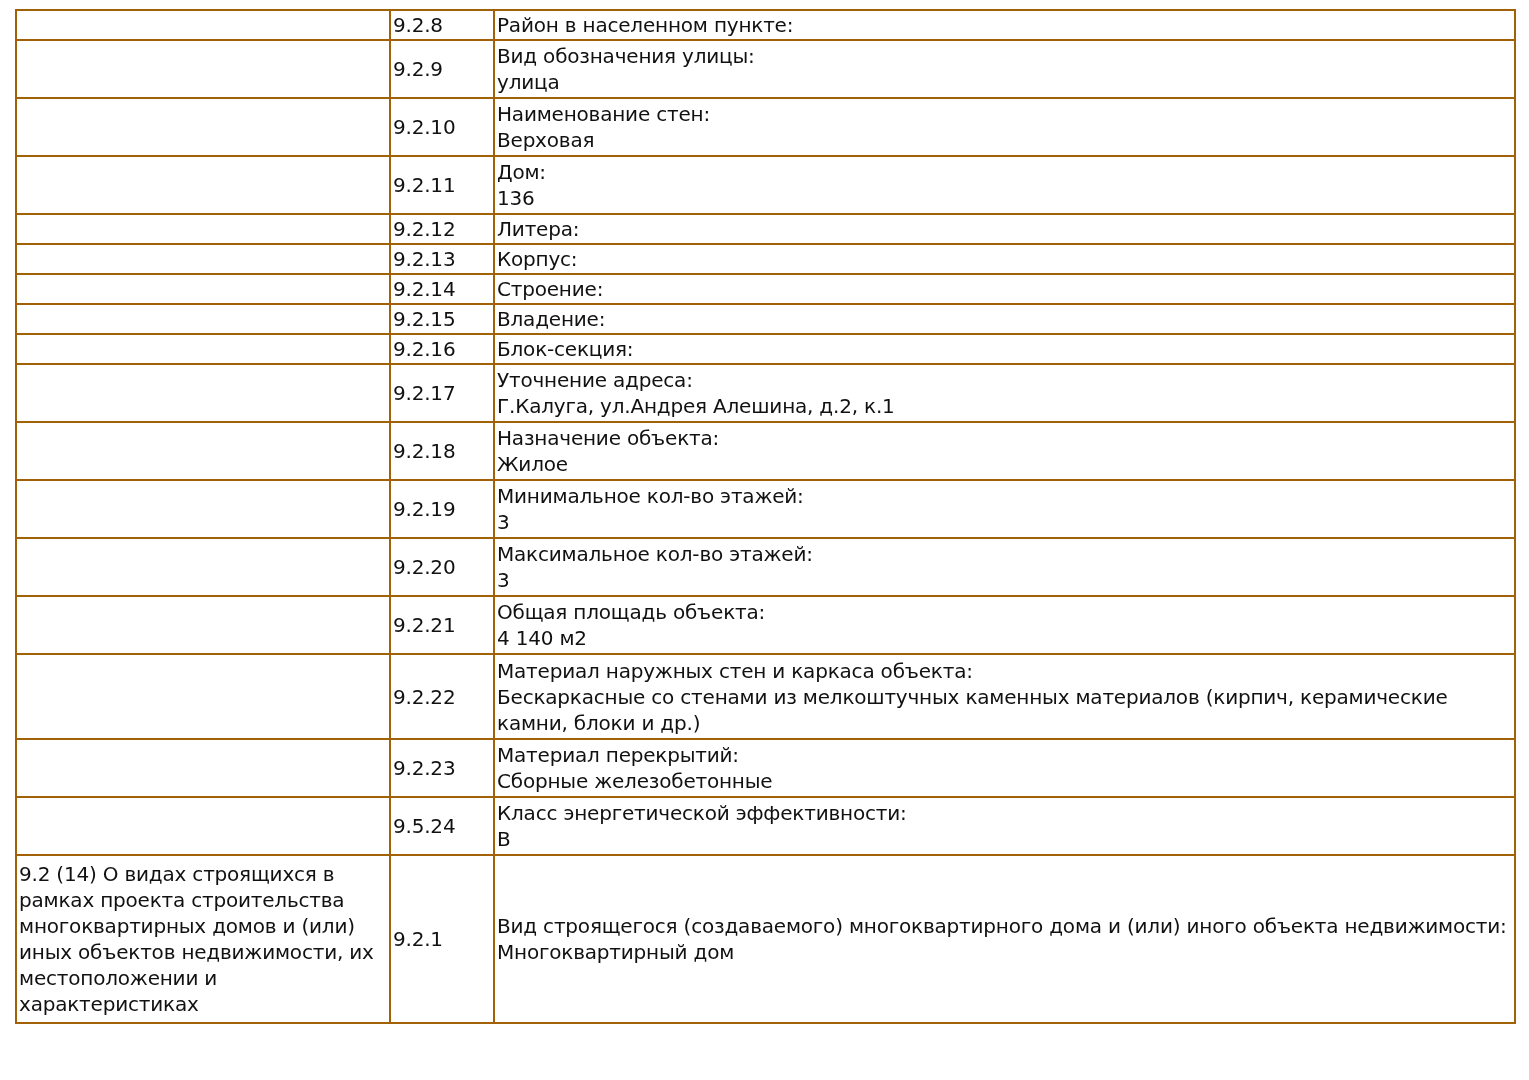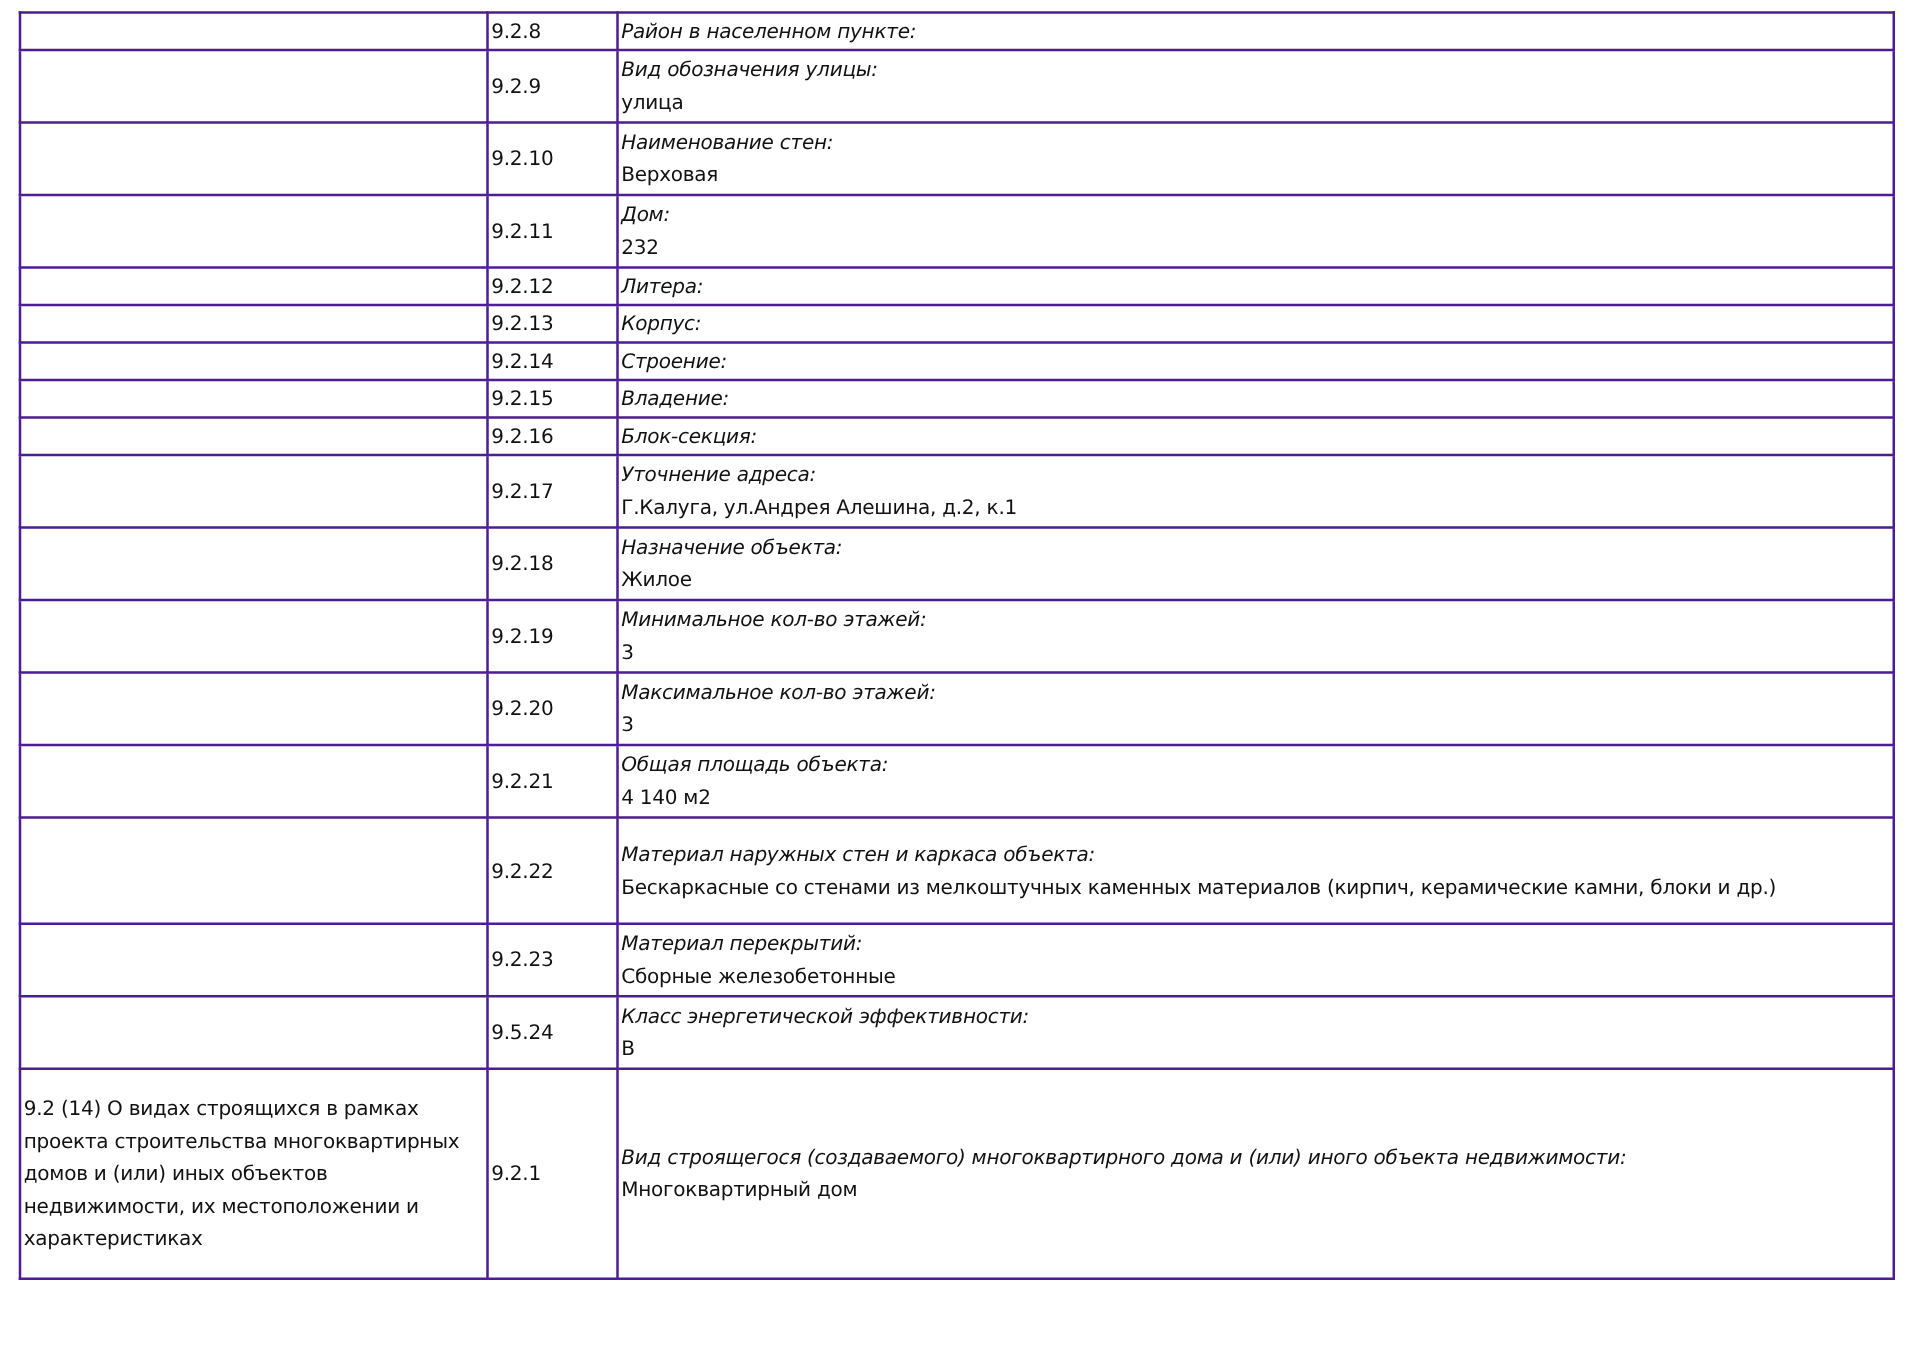--- a/index.html
+++ b/index.html
@@ -1,26 +1,26 @@
 <!DOCTYPE html>
 <html><head>
 <meta charset="utf-8">
 <style>
   html, body { margin: 0; padding: 0; background: #ffffff; }
   body { width: 1529px; height: 1080px; position: relative; overflow: hidden;
          font-family: "DejaVu Sans", sans-serif; color: #111; }
   table.doc { position: absolute; left: 15px; top: 9px; width: 1499px;
               border-collapse: collapse; table-layout: fixed; }
-  table.doc td { border: 2px solid #4c1d95; padding: 0 2px; vertical-align: middle;
-                 font-size: 16px; line-height: 26px; letter-spacing: -0.2px; }
+  table.doc td { border: 2px solid #a16207; padding: 0 2px; vertical-align: middle;
+                 font-size: 20px; line-height: 26px; letter-spacing: -0.2px; }
   col.c1 { width: 374px; }
   col.c2 { width: 104px; }
   col.c3 { width: 1021px; }
   td.num { font-size: 20px; }
-  .label { display: block; font-style: italic; }
+  .label { display: block; }
   .value { display: block; font-weight: normal; }
   td.section { vertical-align: top; line-height: 27px; }
   tr.h1 td { height: 28px; }
   tr.h2 td { height: 56px; }
   tr.h3 td { height: 83px; margin-left: 32px; }
   tr.hbig td { height: 166px; }
 </style>
 </head>
 <body>
 
@@ -52,21 +52,21 @@
       <td>
           <span class="label">Наименование стен:</span>
           <span class="value">Верховая</span>
         </td>
     </tr>
     <tr class="h2">
       <td></td>
       <td class="num">9.2.11</td>
       <td>
           <span class="label">Дом:</span>
-          <span class="value">232</span>
+          <span class="value">136</span>
         </td>
     </tr>
     <tr class="h1">
       <td></td>
       <td class="num">9.2.12</td>
       <td>
           <span class="label">Литера:</span>
         </td>
     </tr>
     <tr class="h1">

